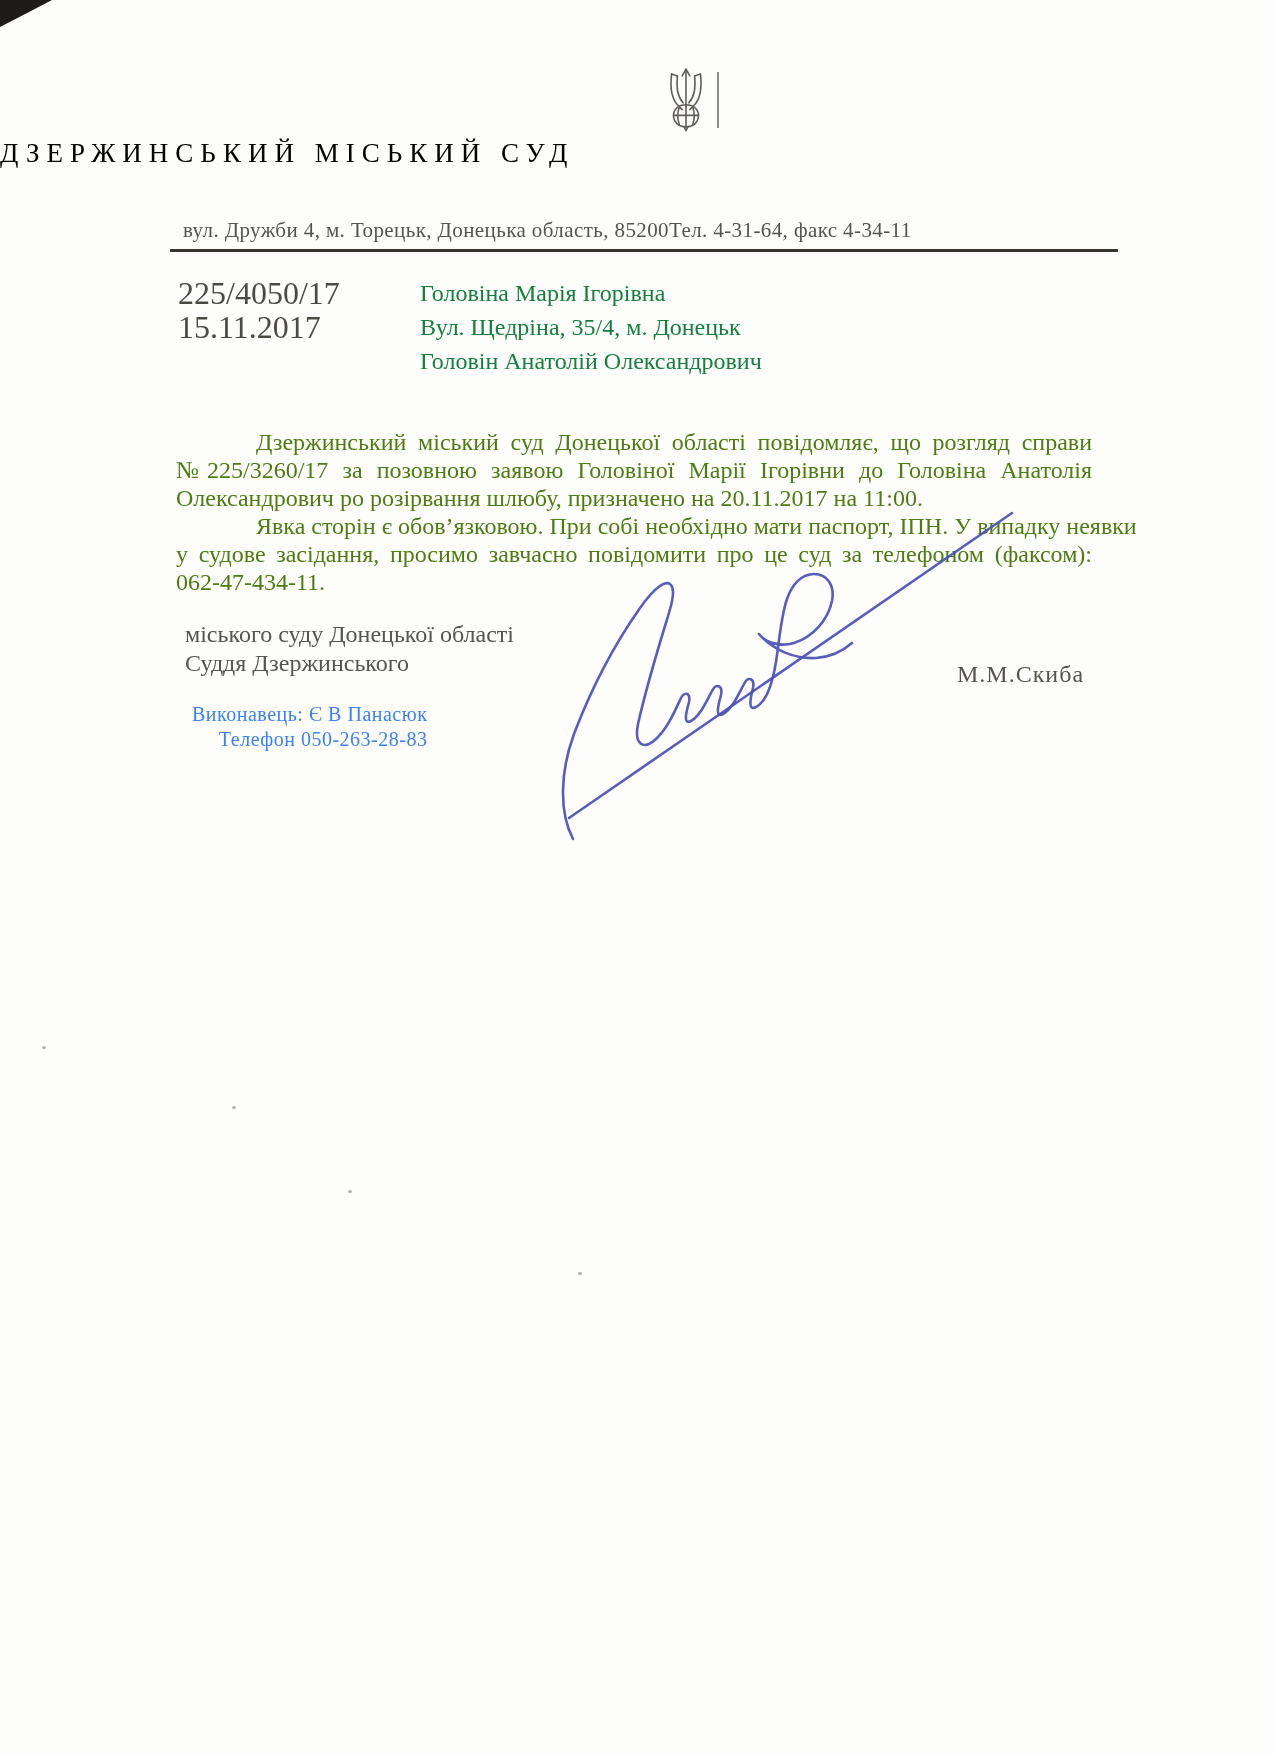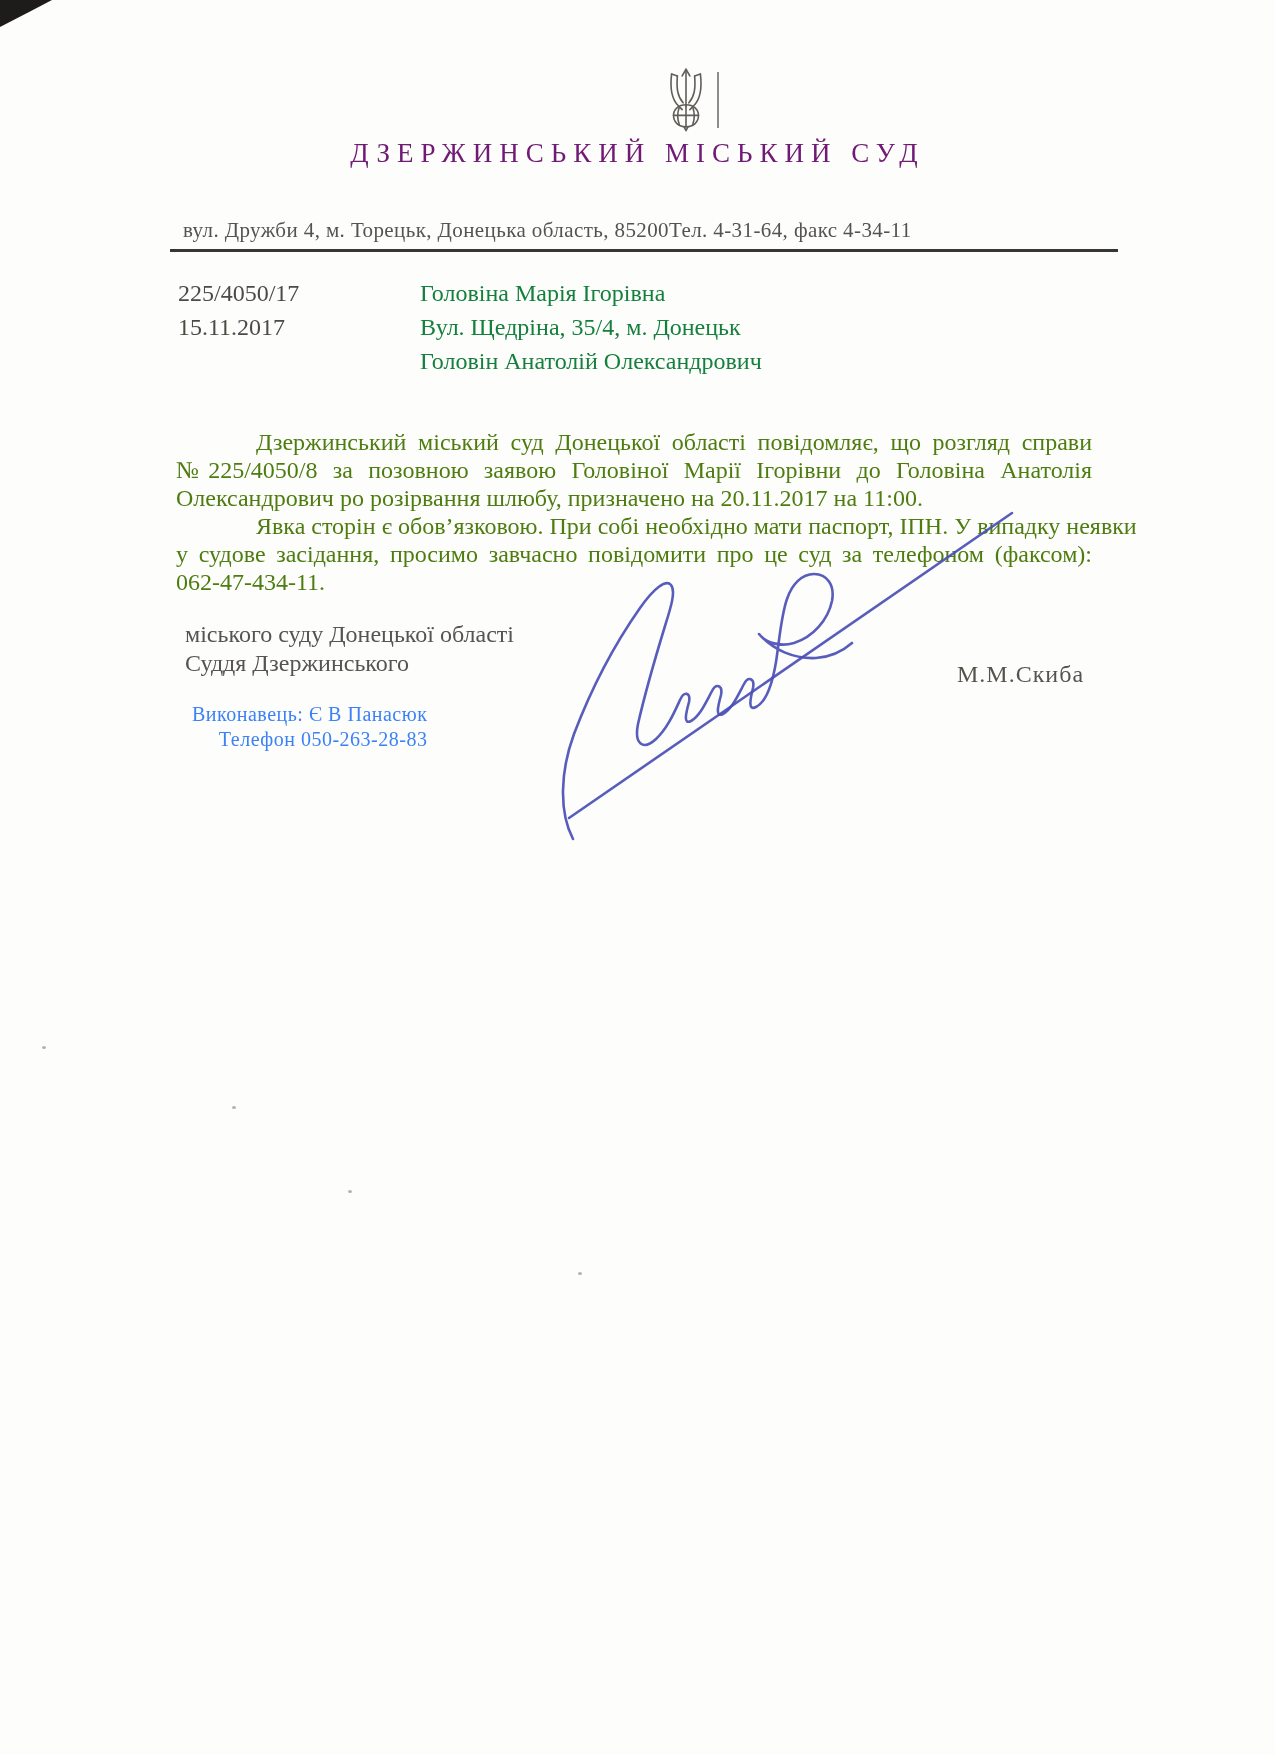--- a/index.html
+++ b/index.html
@@ -19,31 +19,30 @@
     background:#1d1c1a;
     clip-path:polygon(0 0,100% 0,55% 45%,0 100%);
   }
   
   .emblem{left:662px;top:66px;width:48px;height:66px;}
   .emblem svg{width:100%;height:100%;}
   .emblem-line{left:717px;top:72px;width:2px;height:56px;background:#8f8d88;}
   
   .court-title{
     left:0;top:138px;width:1275px;
-    text-align:center;
     font-size:27px;letter-spacing:7px;
-    color:#701a75;white-space:nowrap;
+    color:#000000;white-space:nowrap;
   }
   .court-title.line2{top:172px;letter-spacing:6px;}
   .addr{top:218px;font-size:21px;color:#55534d;letter-spacing:0.4px;white-space:nowrap;}
   .addr.left{left:183px;}
   .addr.right{left:669px;}
   .divider{left:170px;top:249px;width:948px;height:3px;background:#39362f;}
   
-  .refblock{left:178px;top:276px;font-size:24px;line-height:34px;color:#4c4a43;}
+  .refblock{left:178px;top:276px;font-size:32px;line-height:34px;color:#4c4a43;}
   .recipients{left:420px;top:276px;font-size:24px;line-height:34px;color:#15803d;}
   
   .bodyblock{left:176px;top:428px;width:916px;font-size:24px;color:#4d7c0f;}
   .bline{height:28px;line-height:28px;text-align:justify;text-align-last:justify;white-space:nowrap;}
   .bline.lastline{text-align-last:left;}
   .bline.indent{text-indent:80px;}
   
   .signoff{left:185px;top:620px;font-size:24px;line-height:29px;color:#56544e;}
   .judge-name{left:957px;top:650px;font-size:24px;color:#55534c;letter-spacing:1px;margin-top:11px;}
   
@@ -94,21 +93,21 @@
   </div>
 
   <div class="abs recipients">
     <div>Головіна Марія Ігорівна</div>
     <div>Вул. Щедріна, 35/4, м. Донецьк</div>
     <div>Головін Анатолій Олександрович</div>
   </div>
 
   <div class="abs bodyblock">
     <div class="bline indent">Дзержинський міський суд Донецької області повідомляє, що розгляд справи</div>
-    <div class="bline">№225/4050/8 за позовною заявою Головіної Марії Ігорівни до Головіна Анатолія</div>
+    <div class="bline">№225/3260/17 за позовною заявою Головіної Марії Ігорівни до Головіна Анатолія</div>
     <div class="bline lastline">Олександрович ро розірвання шлюбу, призначено на 20.11.2017 на 11:00.</div>
     <div class="bline indent">Явка сторін є обов’язковою. При собі необхідно мати паспорт, ІПН. У випадку неявки</div>
     <div class="bline">у судове засідання, просимо завчасно повідомити про це суд за телефоном (факсом):</div>
     <div class="bline lastline">062-47-434-11.</div>
   </div>
 
   <div class="abs signoff">
     <div>міського суду Донецької області</div>
     <div>Суддя Дзержинського</div>
   </div>

